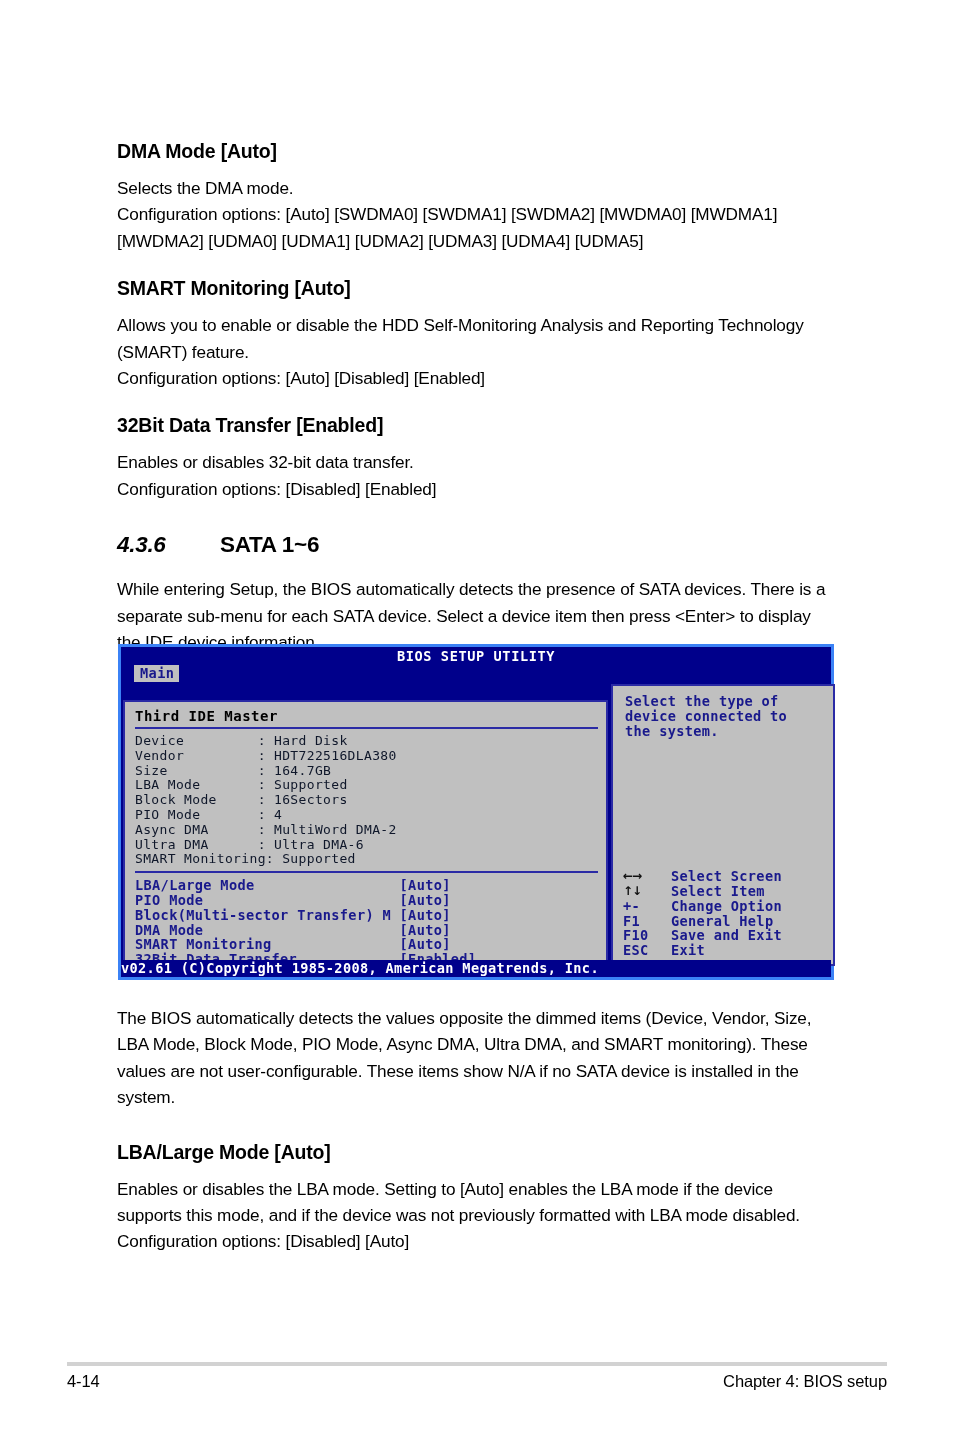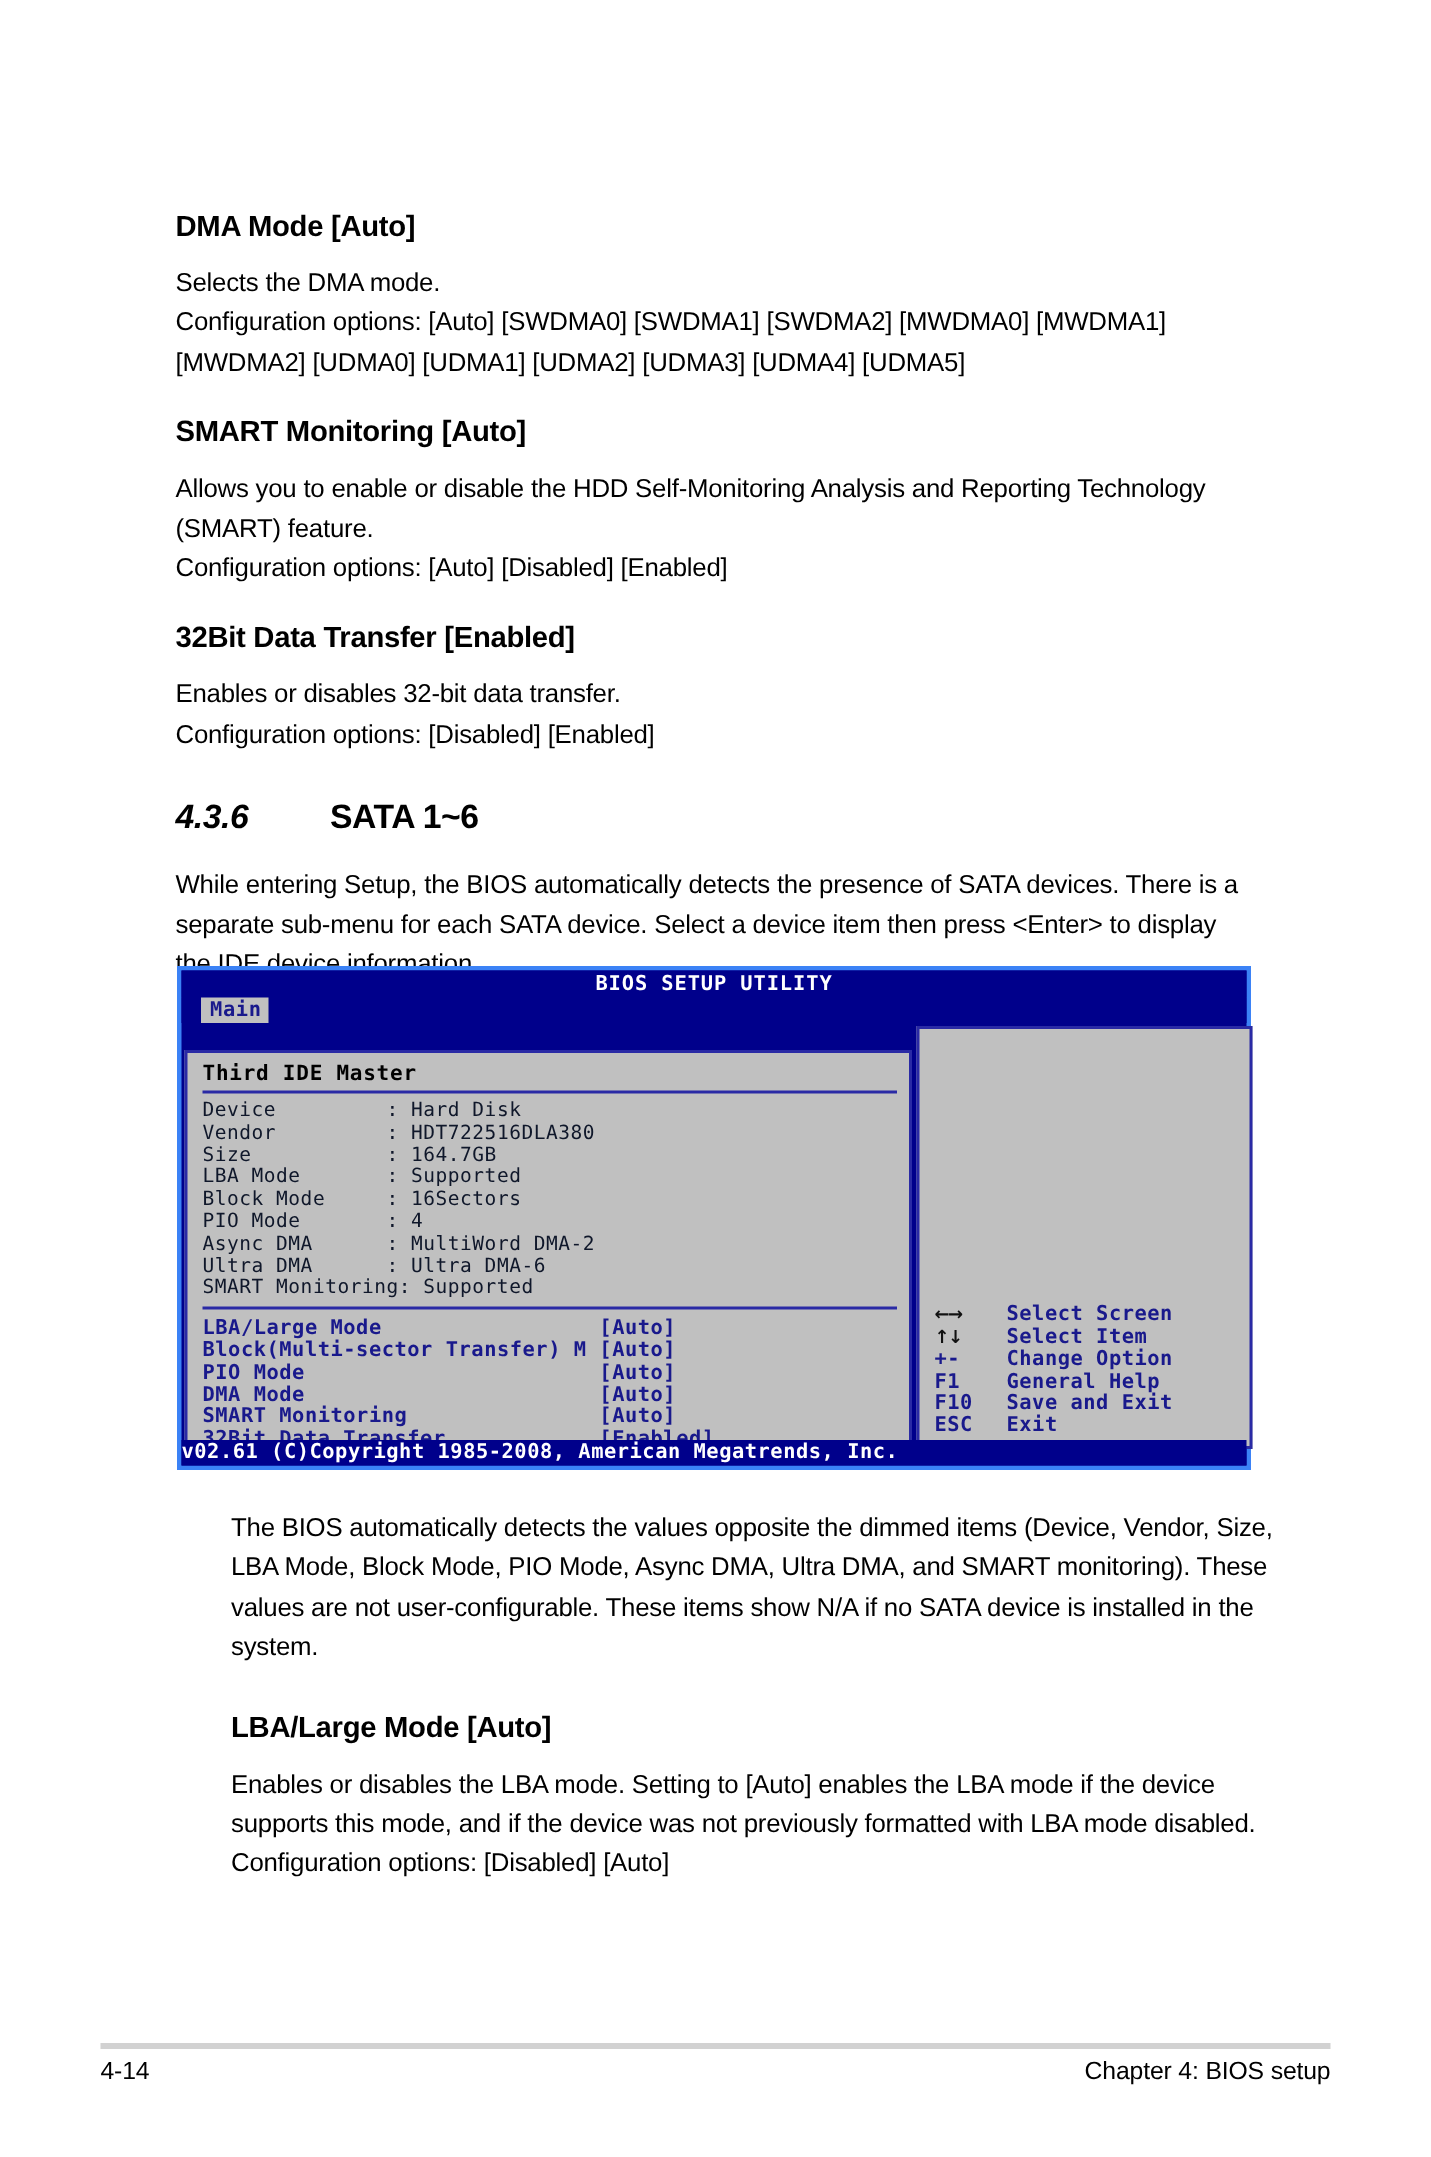--- a/index.html
+++ b/index.html
@@ -293,45 +293,48 @@
           <div class="info-row"><span>PIO Mode       </span><span>: </span><span>4</span></div>
           <div class="info-row"><span>Async DMA      </span><span>: </span><span>MultiWord DMA-2</span></div>
           <div class="info-row"><span>Ultra DMA      </span><span>: </span><span>Ultra DMA-6</span></div>
           <div class="info-row"><span>SMART Monitoring</span><span>: </span><span>Supported</span></div>
         </div>
 
         <div class="hr-blue second"></div>
 
         <div>
           <div class="cfg-row"><span class="cfg-label">LBA/Large Mode</span><span class="cfg-pad">                 </span><span class="cfg-val">[Auto]</span></div>
+          <div class="cfg-row"><span class="cfg-label">PIO Mode</span><span class="cfg-pad">                       </span><span class="cfg-val">[Auto]</span></div>
           <div class="cfg-row"><span class="cfg-label">Block(Multi-sector Transfer) M</span><span class="cfg-pad"> </span><span class="cfg-val">[Auto]</span></div>
-          <div class="cfg-row"><span class="cfg-label">PIO Mode</span><span class="cfg-pad">                       </span><span class="cfg-val">[Auto]</span></div>
           <div class="cfg-row"><span class="cfg-label">DMA Mode</span><span class="cfg-pad">                       </span><span class="cfg-val">[Auto]</span></div>
           <div class="cfg-row"><span class="cfg-label">SMART Monitoring</span><span class="cfg-pad">               </span><span class="cfg-val">[Auto]</span></div>
           <div class="cfg-row"><span class="cfg-label">32Bit Data Transfer</span><span class="cfg-pad">            </span><span class="cfg-val">[Enabled]</span></div>
         </div>
       </div>
 
       <div class="bios-right">
+        <div class="help-text">Select the type of
+device connected to
+the system.</div>
 
         <div class="keys">
           <div class="key-row"><span class="key-col glyph">←→</span><span>Select Screen</span></div>
           <div class="key-row"><span class="key-col glyph">↑↓</span><span>Select Item</span></div>
           <div class="key-row"><span class="key-col">+-</span><span>Change Option</span></div>
           <div class="key-row"><span class="key-col">F1</span><span>General Help</span></div>
           <div class="key-row"><span class="key-col">F10</span><span>Save and Exit</span></div>
           <div class="key-row"><span class="key-col">ESC</span><span>Exit</span></div>
         </div>
       </div>
     </div>
 
     <div class="bios-footer">v02.61 (C)Copyright 1985-2008, American Megatrends, Inc.</div>
   </div>
 
-  <div class="content" style="top:1005px;margin-left:37px;">
+  <div class="content" style="top:1005px;">
     <p class="body-text">The BIOS automatically detects the values opposite the dimmed items (Device, Vendor, Size, LBA Mode, Block Mode, PIO Mode, Async DMA, Ultra DMA, and SMART monitoring). These values are not user-configurable. These items show N/A if no SATA device is installed in the system.</p>
 
     <div class="para-gap" style="height:30px"></div>
 
     <h3 class="sub-heading">LBA/Large Mode [Auto]</h3>
     <p class="body-text" style="white-space:pre-line;">Enables or disables the LBA mode. Setting to [Auto] enables the LBA mode if the device supports this mode, and if the device was not previously formatted with LBA mode disabled.
 Configuration options: [Disabled] [Auto]</p>
   </div>
 
   <div class="footer-rule"></div>

